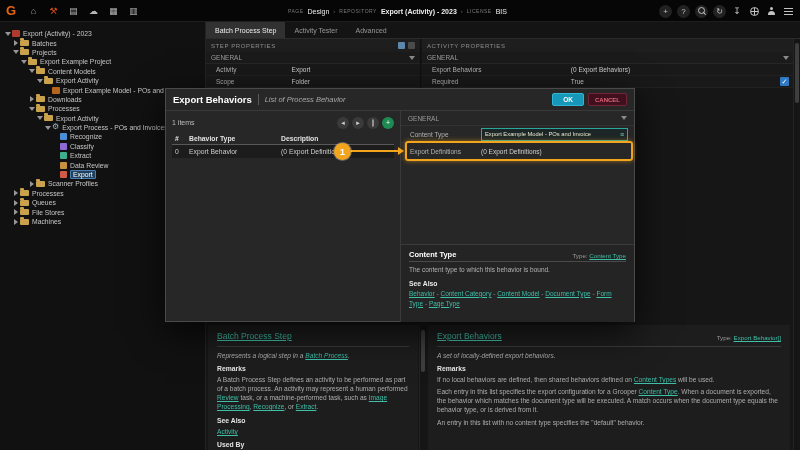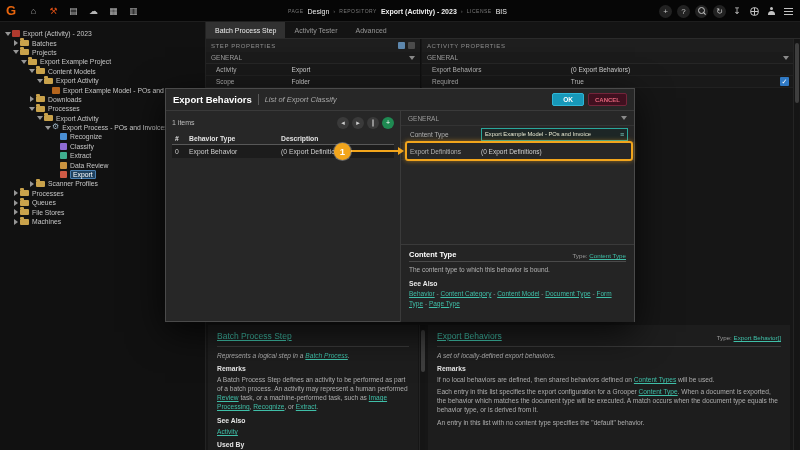--- a/index.html
+++ b/index.html
@@ -367,21 +367,21 @@
       <span class="thumb" style="top:5px;height:42px"></span>
     </div>
   <div class="vsb vsb2">
       <span class="thumb" style="top:4px;height:60px"></span>
     </div>
 
   <div class="modal">
     <div class="m-title">
       <b>Export Behaviors</b>
       <span class="msep"></span>
-      <i>List of Export Classify</i>
+      <i>List of Process Behavior</i>
       <span class="m-btns">
         <button class="btn-ok">OK</button>
         <button class="btn-cancel">CANCEL</button>
       </span>
     </div>
     <div class="m-body">
       <div class="m-left">
         <div class="m-tool">
           <span class="m-count">1 items</span>
           <span class="m-tbtns">

